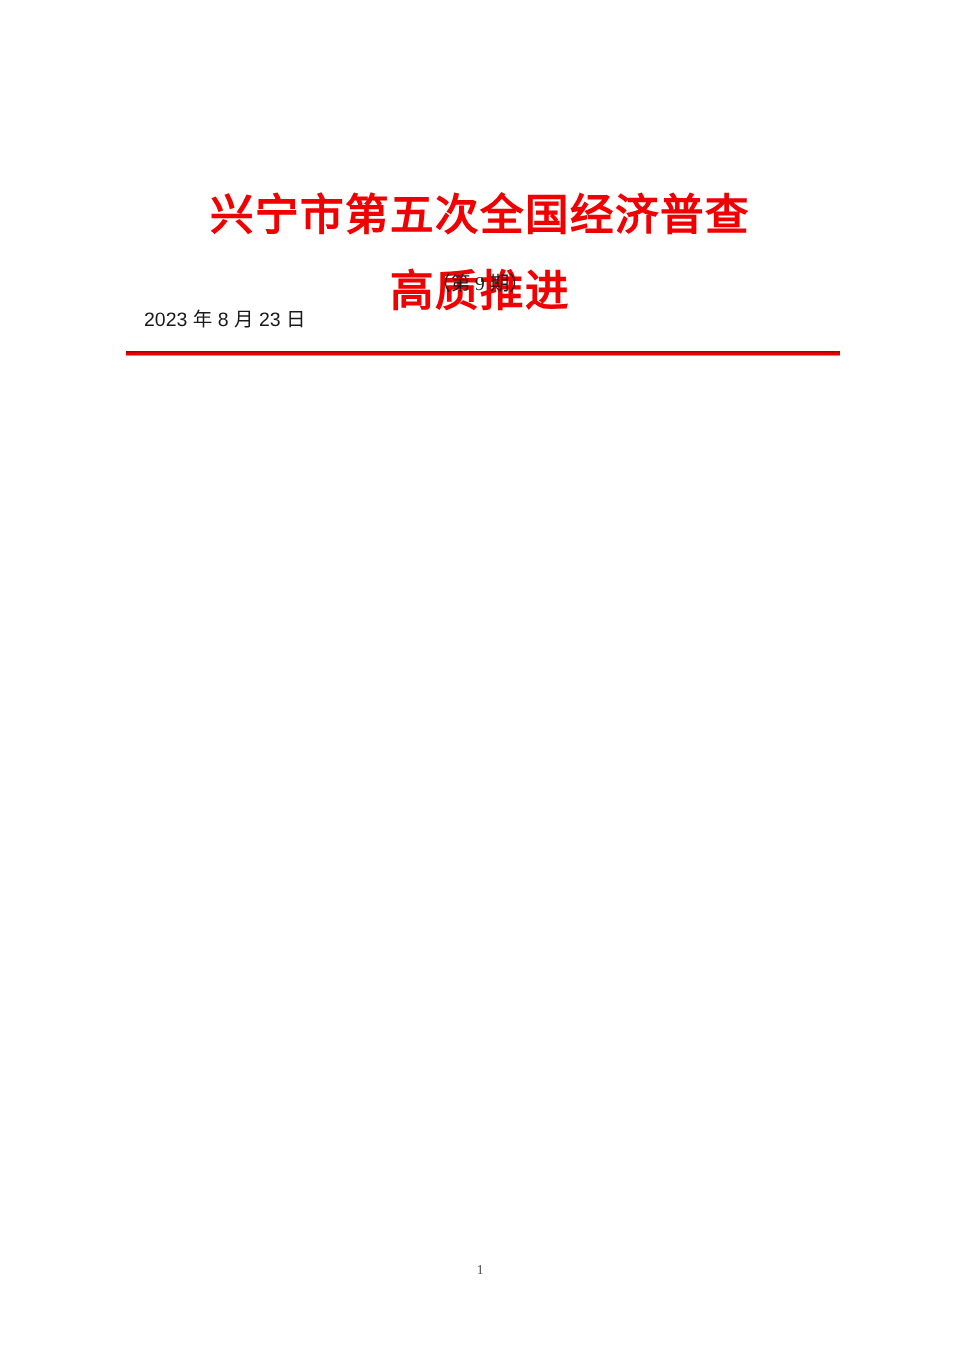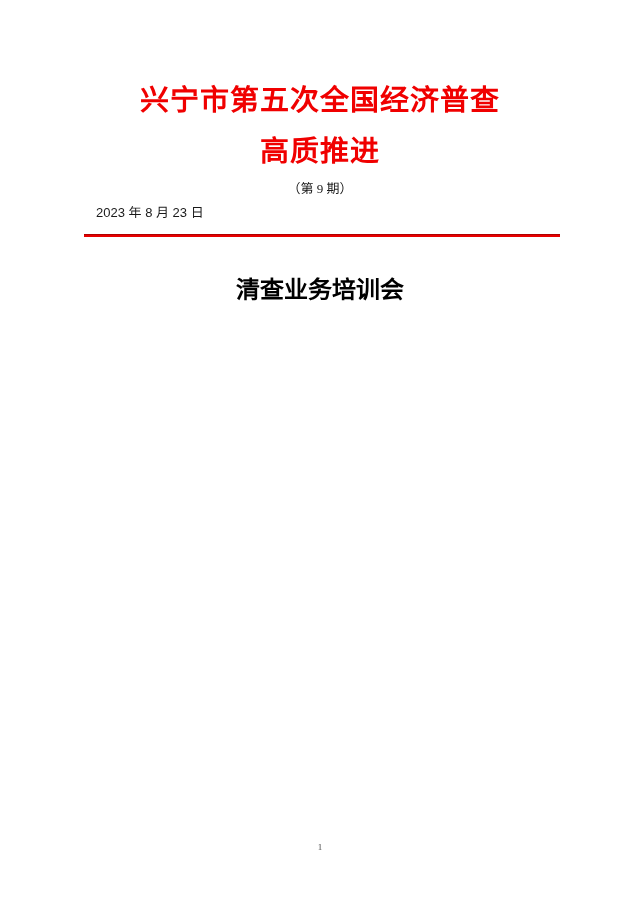--- a/index.html
+++ b/index.html
@@ -17,20 +17,21 @@
     position: absolute;
     left: 0;
     width: 640px;
     text-align: center;
     color: #f00000;
     font-weight: bold;
     font-size: 29px;
     line-height: 40px;
     letter-spacing: 1px;
     font-family: "Liberation Serif", "DejaVu Serif", serif;
+    margin-top: 44px;
   }
   .title-line.l1 { top: 80px; }
   .title-line.l2 { top: 131px; }
 
   .issue-no {
     position: absolute;
     top: 180px;
     left: 0;
     width: 640px;
     text-align: center;
@@ -123,21 +124,20 @@
     <div class="title-line l2">高质推进</div>
     <div class="issue-no">（第 9 期）</div>
     <div class="issuer-row">
       <span>2023 年 8 月 23 日</span>
     </div>
     <div class="red-rule"></div>
   </header>
 
   <main>
     <h1 class="article-heading">
-      <span class="heading-line">清查业务培训会</span>
     </h1>
 
     <div class="article-body">
     </div>
   </main>
 
   <footer class="page-footer">
     <span class="page-num">1</span>
   </footer>
 

